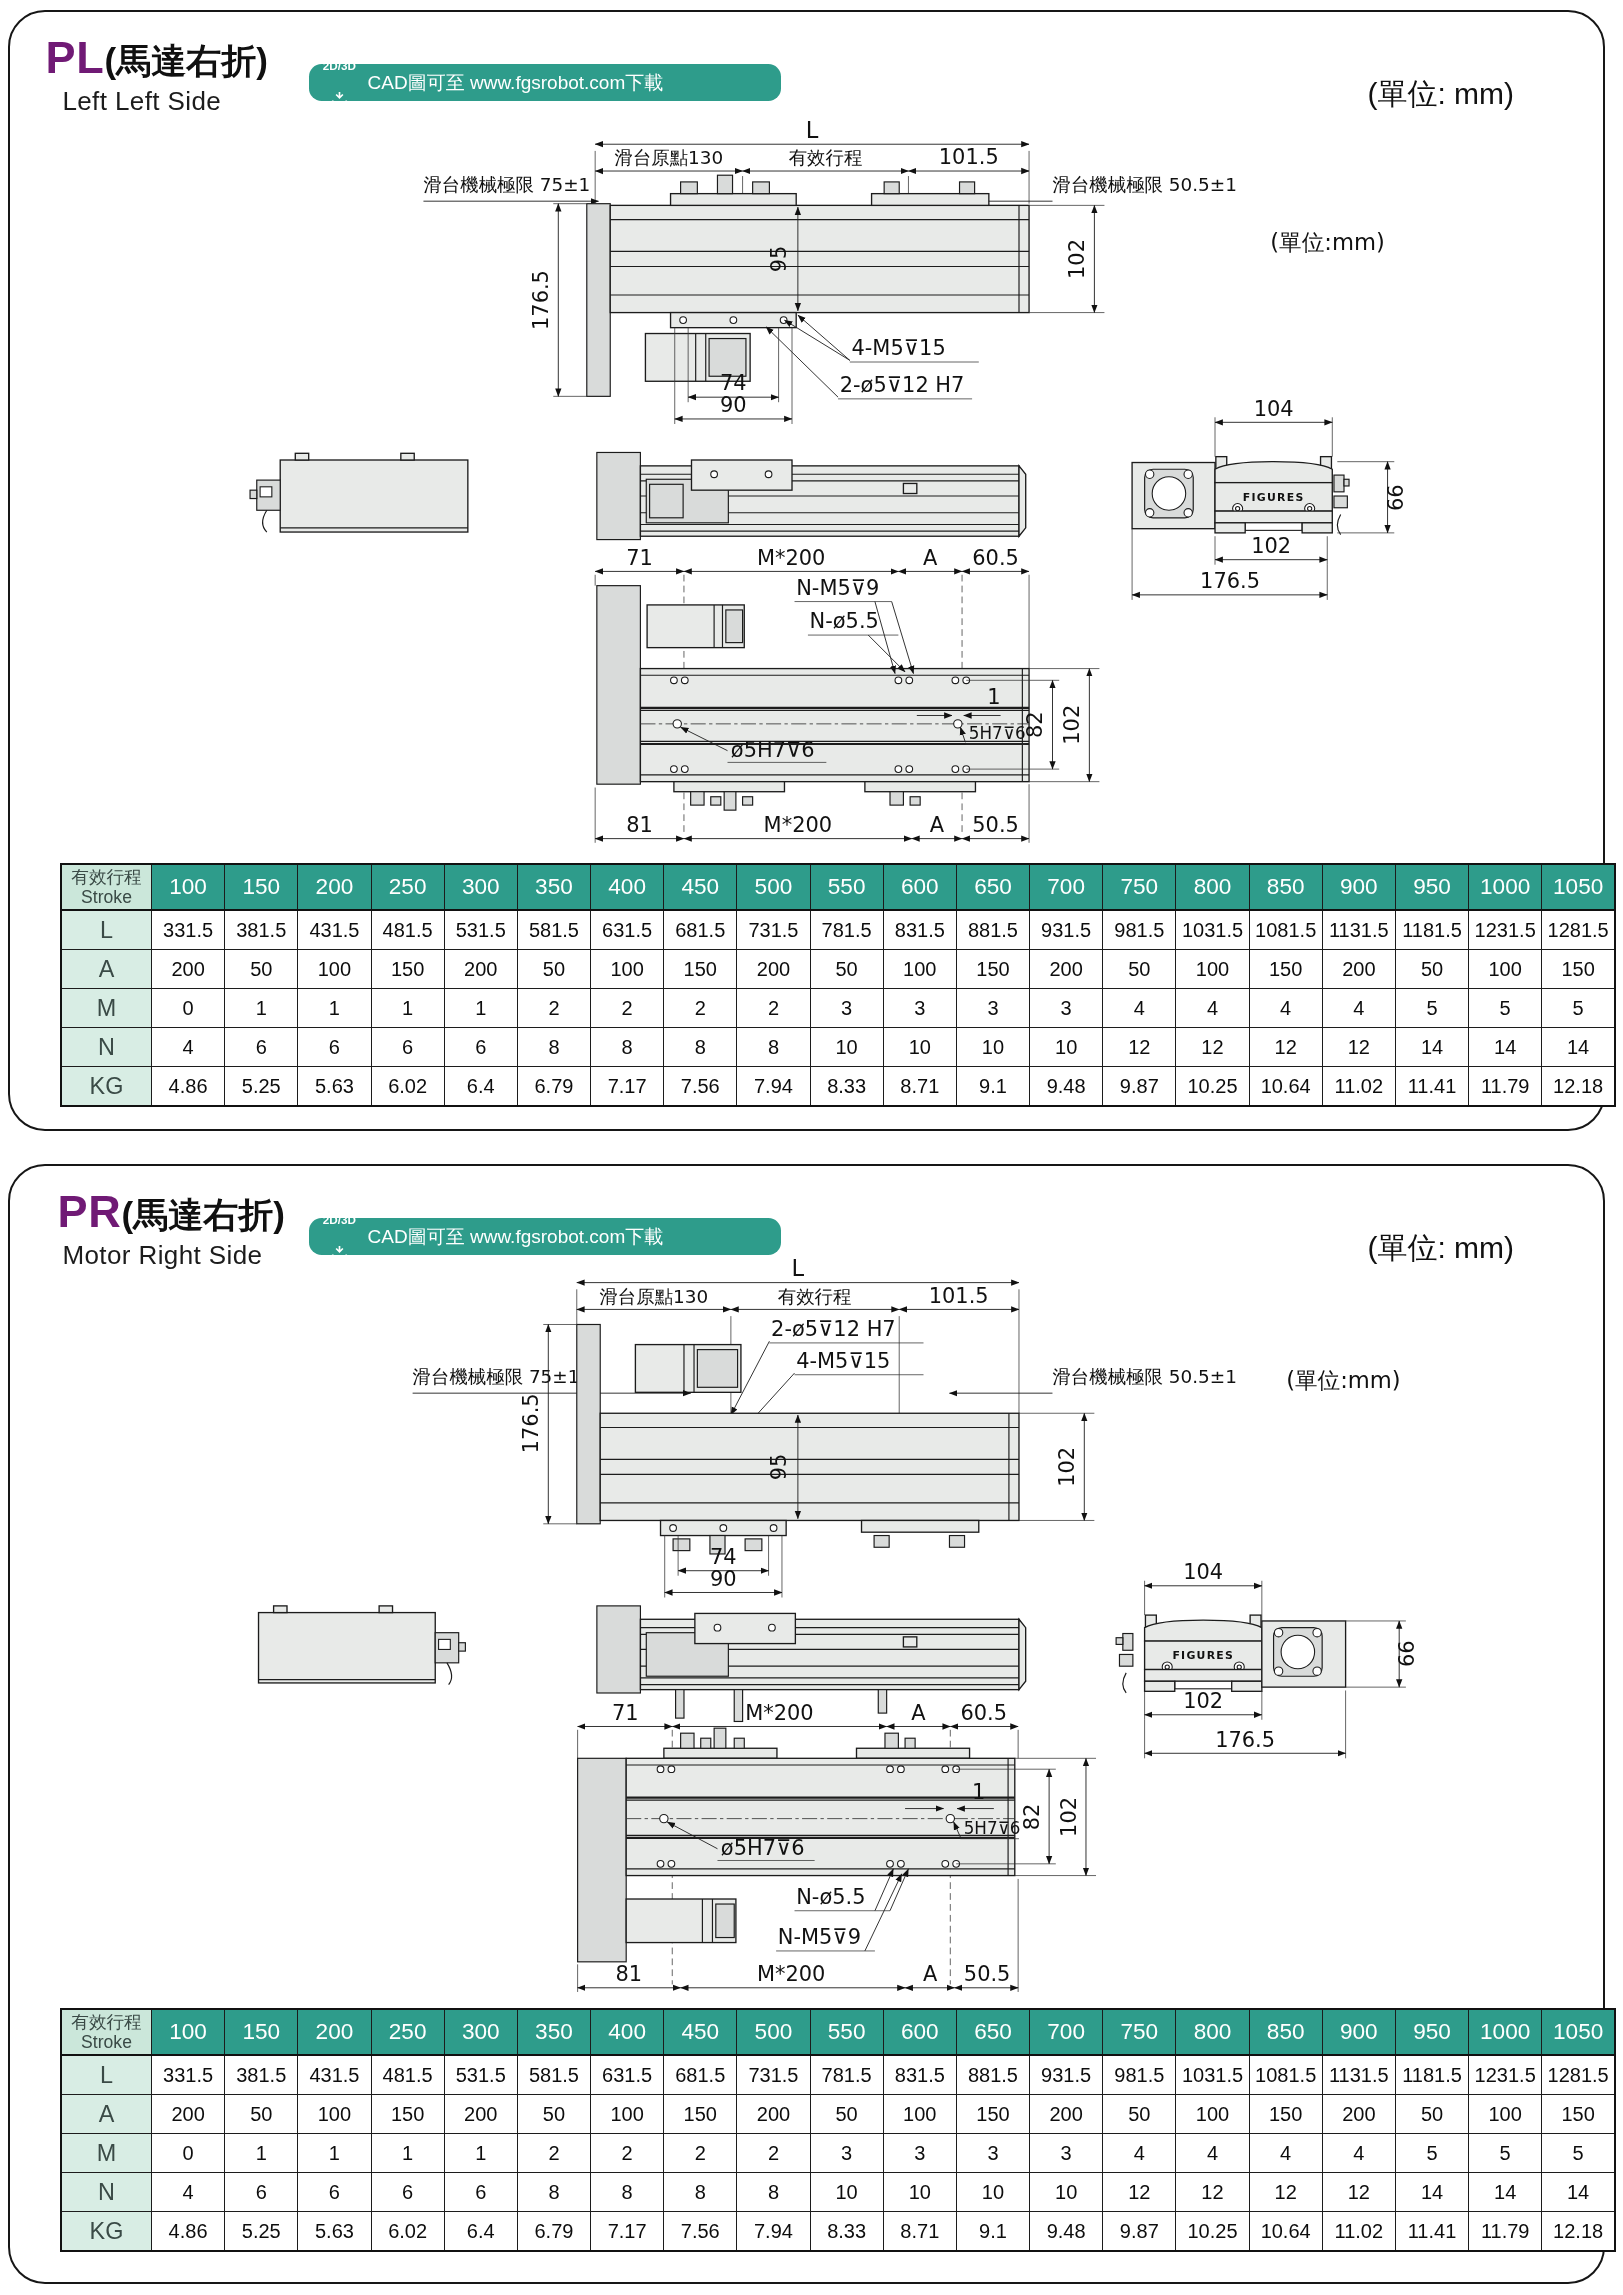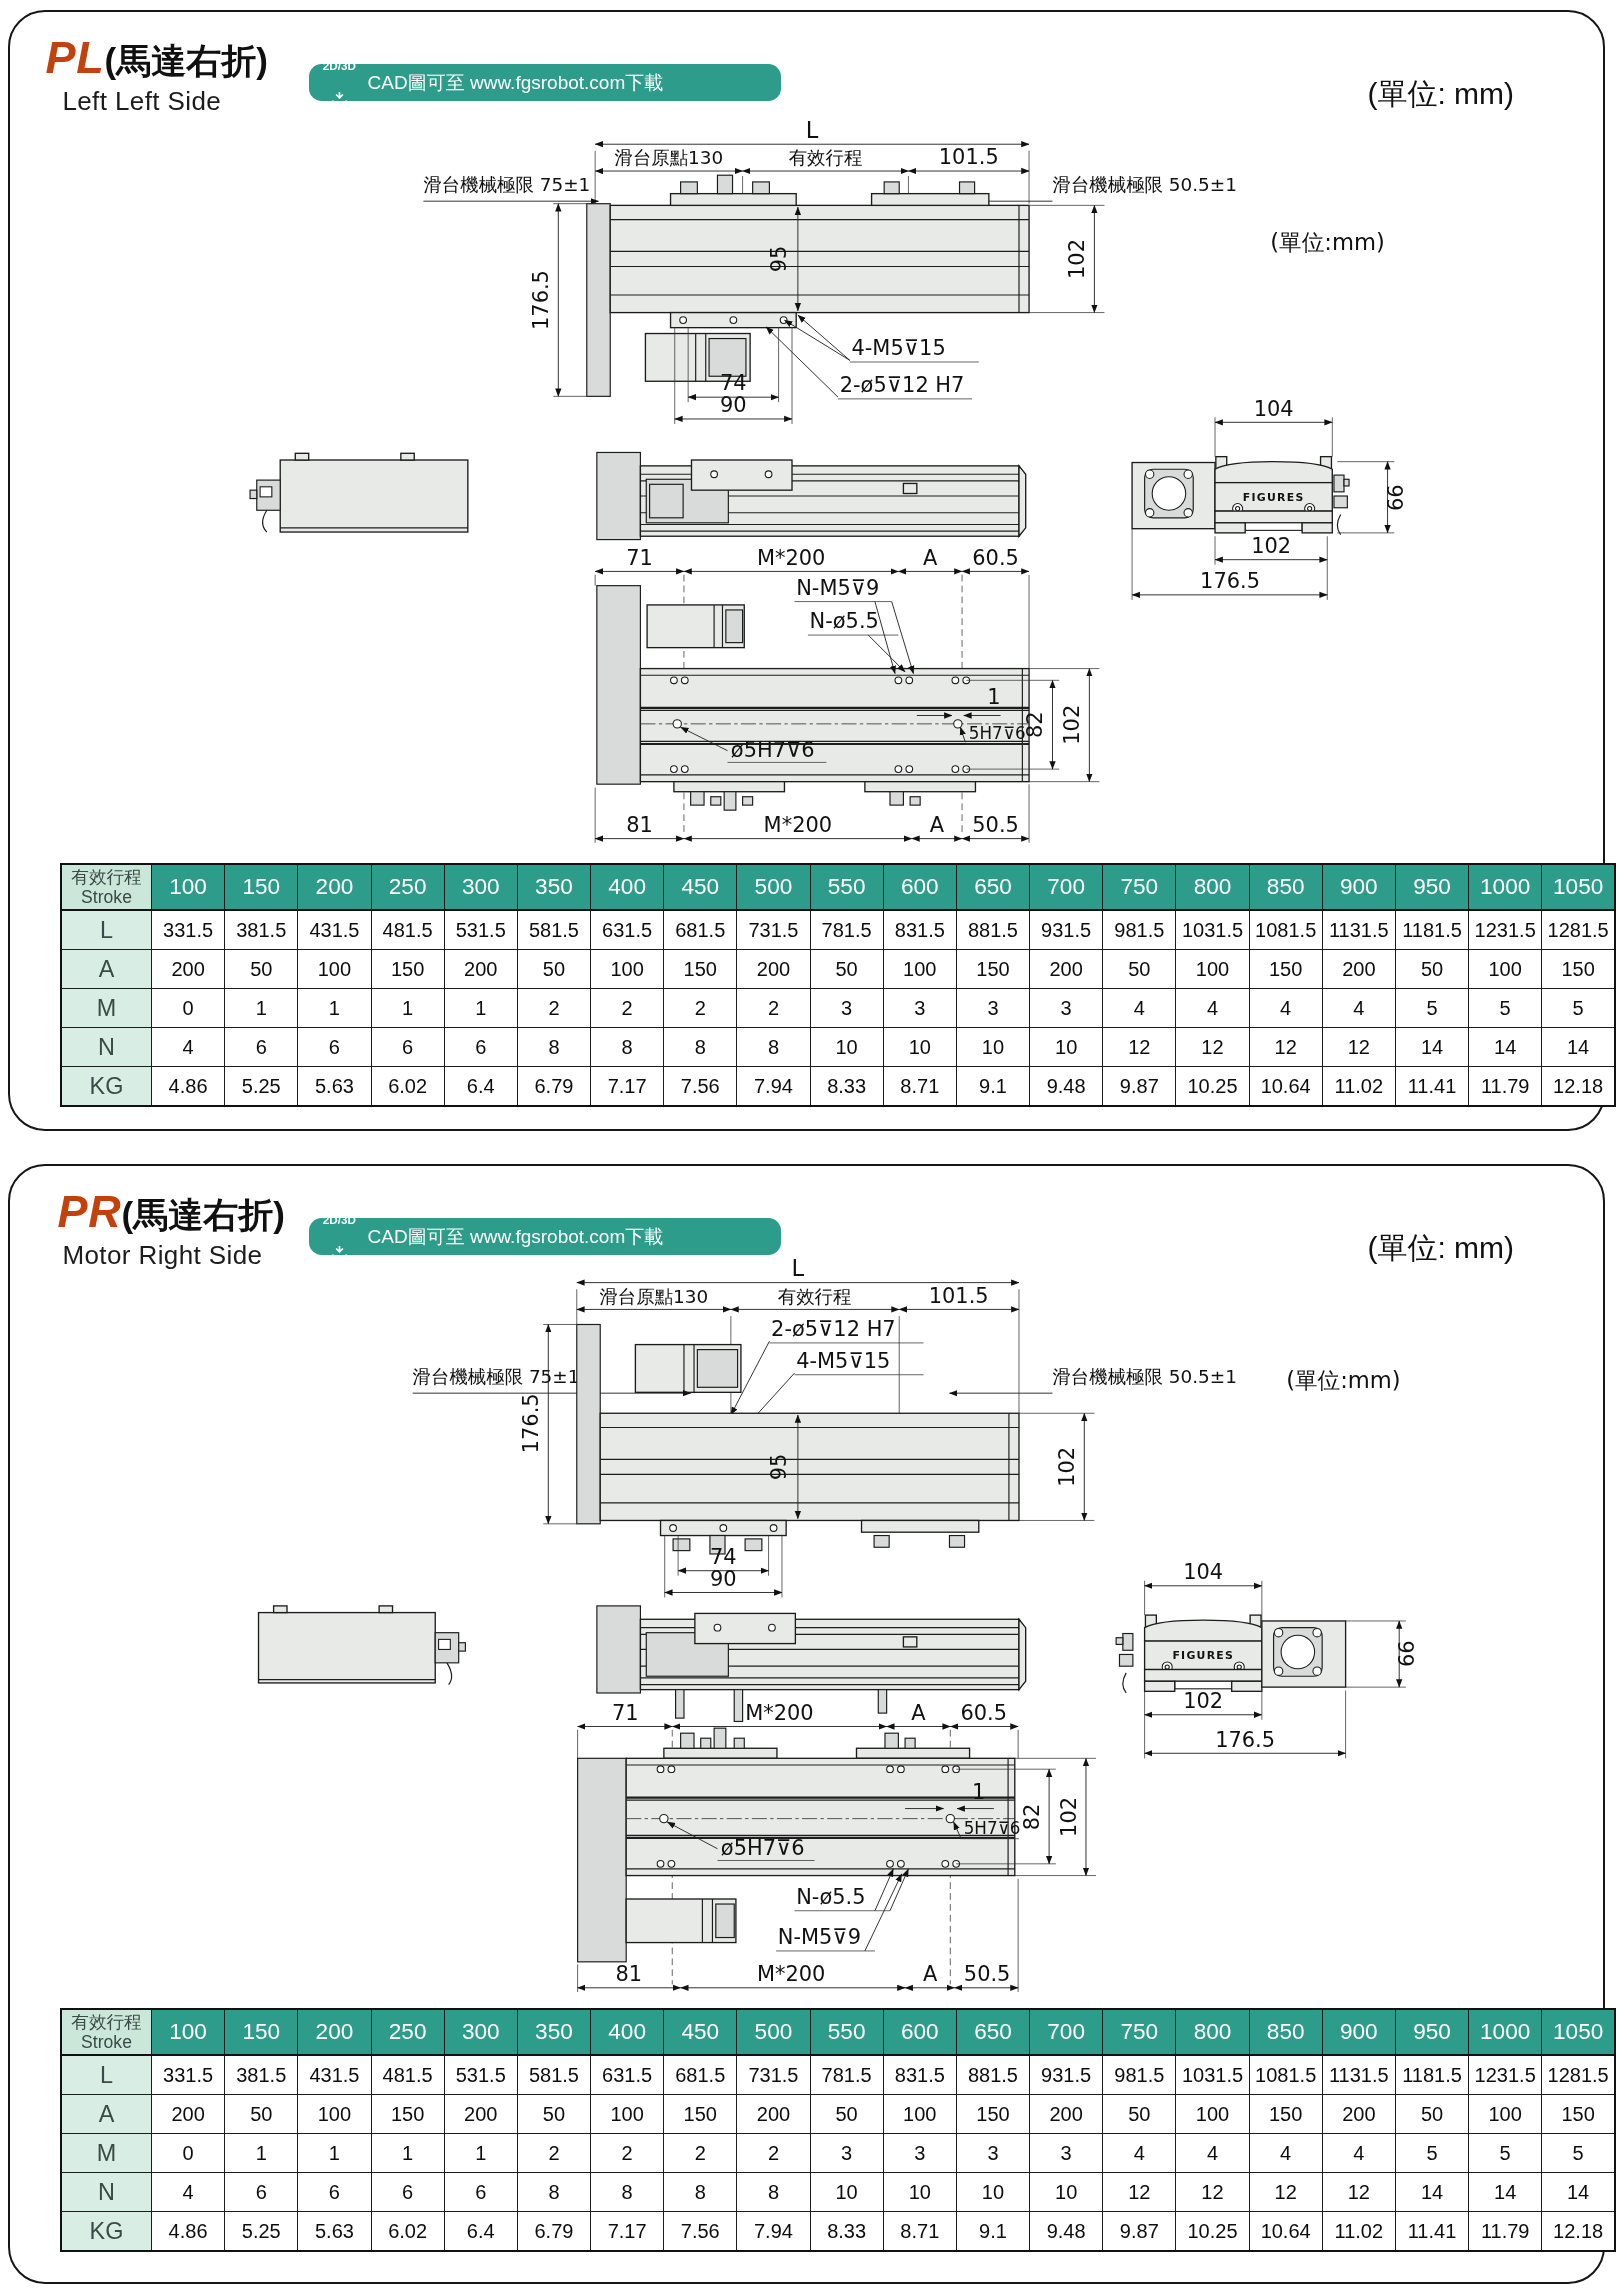--- a/index.html
+++ b/index.html
@@ -2,21 +2,21 @@
 <html style="font-size:13.4px"><head>
 <meta charset="utf-8">
 <style>
   html,body{margin:0;padding:0;background:#fff;}
   body{width:1623px;height:2295px;font-family:"Liberation Sans",sans-serif;}
   #page{position:relative;width:1623px;height:2295px;background:#fff;overflow:hidden;}
   .panel{position:absolute;left:8.4px;width:1593px;border:2.5px solid #161616;border-radius:37px;background:#fff;}
   #panel-pl{top:10px;height:1117px;}
   #panel-pr{top:1164px;height:1116px;}
   .hdr-line{position:absolute;white-space:nowrap;}
-  .code{font-size:45px;font-weight:bold;color:#c2410c;letter-spacing:0.8px;font-style:italic;}
+  .code{font-size:45px;font-weight:bold;color:#701a75;letter-spacing:0.8px;}
   .zh-title{font-size:35px;font-weight:600;color:#101010;}
   .subtitle{position:absolute;font-size:26px;color:#1c1c1c;letter-spacing:0.4px;white-space:nowrap;}
   .badge{position:absolute;width:472px;height:37px;background:#2E9C8B;border-radius:12.6px;display:flex;align-items:center;gap:11.7px;padding-left:13.4px;box-sizing:border-box;}
   .badge-icon{display:flex;flex-direction:column;align-items:center;line-height:1;gap:20px;}
   .badge-tag{font-size:11.7px;font-weight:bold;color:#fff;}
   .badge-text{font-size:19px;color:#fff;white-space:nowrap;}
   .unit-big{position:absolute;font-size:30px;color:#111;white-space:nowrap;}
   svg.drawing{position:absolute;overflow:visible;}
   svg text{font-family:"DejaVu Sans","Liberation Sans",sans-serif;fill:#111;}
   .dt{font-size:25px;}

